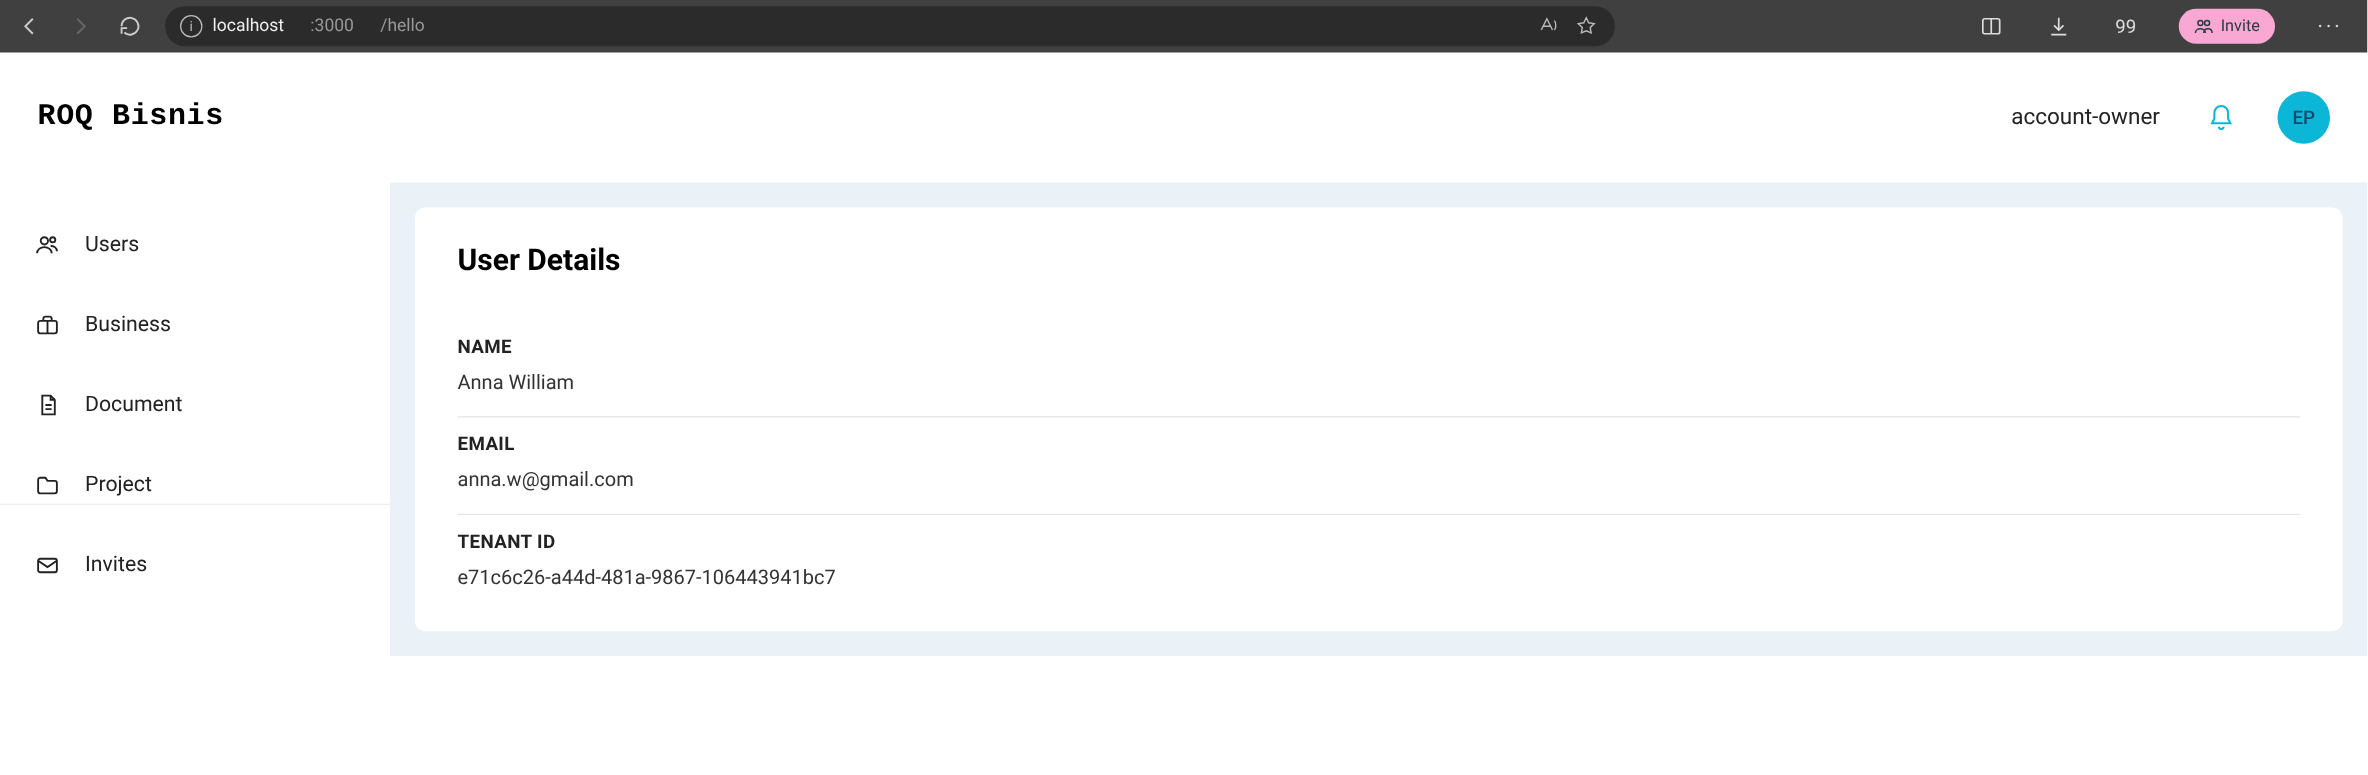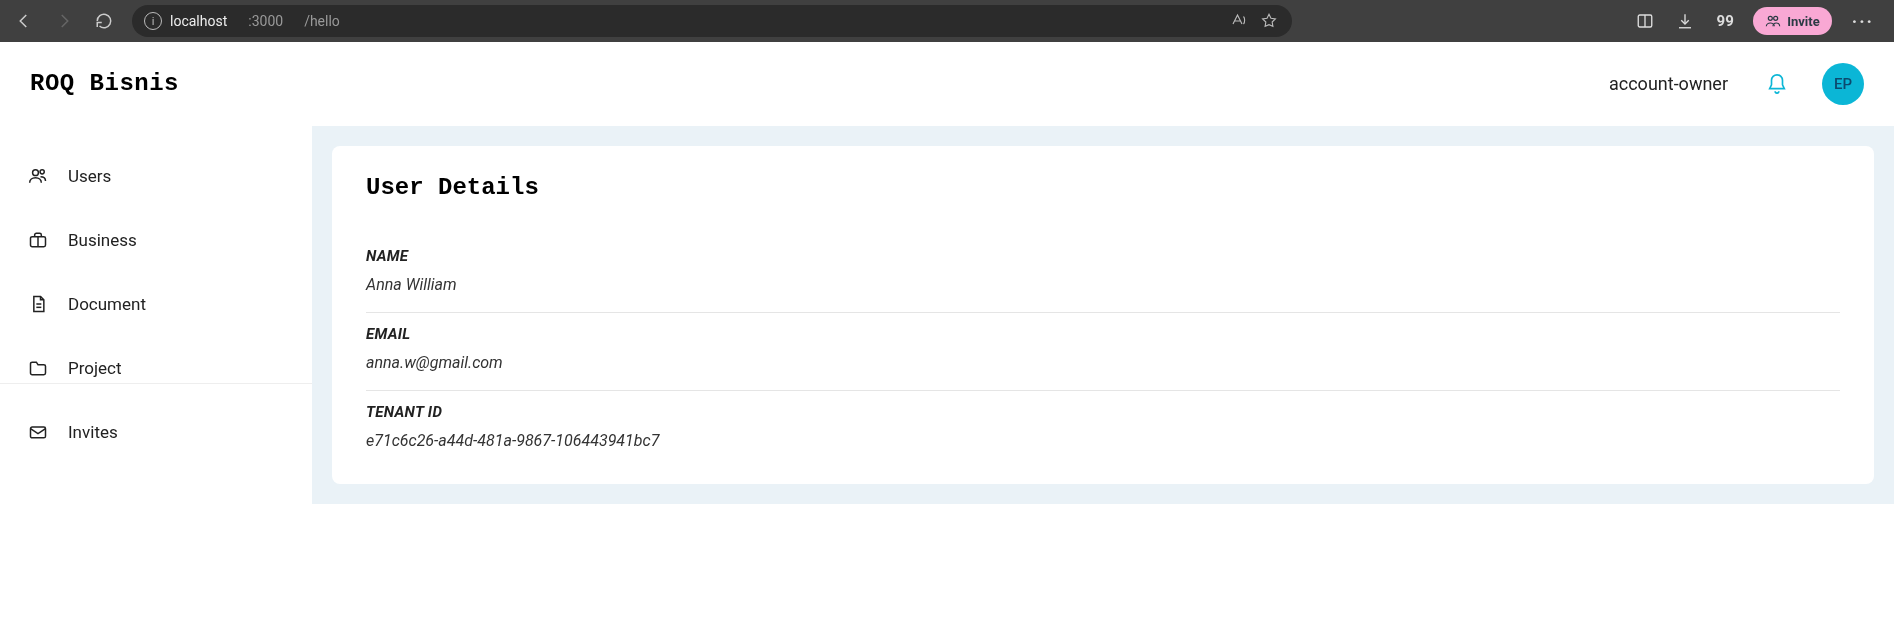--- a/index.html
+++ b/index.html
@@ -8,44 +8,44 @@
   
   .browser-bar { background: #404040; height: 42px; display: flex; align-items: center; padding: 0 8px; gap: 8px; }
   .nav-btn { width: 32px; height: 32px; display: flex; align-items: center; justify-content: center; color: #ccc; cursor: pointer; border-radius: 4px; }
   .nav-btn.disabled { color: #777; }
   .addr-bar { flex: 0 0 1160px; height: 32px; background: #2b2b2b; border-radius: 16px; display: flex; align-items: center; padding: 0 12px; gap: 8px; margin-left: 4px; }
   .addr-info { width: 18px; height: 18px; border: 1.5px solid #bbb; border-radius: 50%; display: flex; align-items: center; justify-content: center; color: #bbb; font-size: 11px; flex-shrink:0;}
   .addr-text { color: #eee; font-size: 14px; }
   .addr-text .dim { color: #999; padding-left: 21px; }
   .addr-spacer { flex: 1; }
   .addr-icon { color: #bbb; width: 22px; height: 22px; display: flex; align-items: center; justify-content: center; }
-  .chrome-right { margin-left: auto; display: flex; align-items: center; gap: 16px; padding-right: 8px; font-weight: bold;}
+  .chrome-right { margin-left: auto; display: flex; align-items: center; gap: 30px; padding-right: 8px;}
   .chrome-icon { color: #ddd; width: 24px; height: 24px; display: flex; align-items: center; justify-content: center; font-size: 15px;}
   .invite-pill { background: #f9a8d4; color: #2b3a44; border-radius: 16px; height: 28px; padding: 0 12px; display: flex; align-items: center; gap: 6px; font-size: 13px; }
   .invite-pill .icon { font-size: 14px; color: #2b3a44;}
   .dots { color: #ddd; font-size: 18px; letter-spacing: 2px; padding: 0 4px;}
 
   
-  .app-header { height: 84px; border-bottom: 1px solid #fff; display: flex; align-items: center; padding: 0 30px; text-align: right; }
+  .app-header { height: 104px; border-bottom: 1px solid #fff; display: flex; align-items: center; padding: 0 30px; text-align: right; }
   .brand { font-family: "Consolas", "Courier New", monospace; font-size: 24px; font-weight: 700; letter-spacing: 0.5px; }
   .header-spacer { flex: 1; }
   .role { font-size: 18px; color: #222; margin-right: 38px; }
   .bell { color: #0bb6d6; margin-right: 34px; display:flex; align-items:center;}
   .avatar { width: 42px; height: 42px; border-radius: 50%; background: #0bb6d6; color: #0c4a6e; display: flex; align-items: center; justify-content: center; font-size: 15px; font-weight: 500; }
 
   
   .layout { display: flex; }
   .sidebar { width: 312px; background: #fff; padding-top: 18px; border-bottom: 1px solid #eee; height: 258px;}
   .side-item { height: 64px; display: flex; align-items: center; padding-left: 28px; gap: 20px; font-size: 17px; color: #222; cursor: pointer; }
   .side-item .icon { width: 20px; height: 20px; display: flex; align-items: center; justify-content: center; }
 
   .main-wrap { flex: 1; background: #eaf2f7; padding: 20px; }
   .card { background: #fff; border-radius: 8px; padding: 28px 34px; }
-  .card h1 { font-size: 24px; font-weight: 700; margin-bottom: 34px; font-family: Liberation Mono, monospace; }
-  .field-block { padding: 12px 0 18px; border-bottom: 1px solid #e5e5e5; font-style: italic; }
+  .card h1 { font-size: 24px; font-weight: 700; margin-bottom: 34px; }
+  .field-block { padding: 12px 0 18px; border-bottom: 1px solid #e5e5e5; }
   .field-block:last-child { border-bottom: none; padding-bottom: 6px;}
   .f-label { font-size: 15px; font-weight: 700; letter-spacing: 0.3px; color: #222; margin-bottom: 10px; }
   .f-value { font-size: 16px; color: #333; }
 
   svg { display:block; }
 </style>
 </head>
 <body>
 
 <div class="browser-bar">

